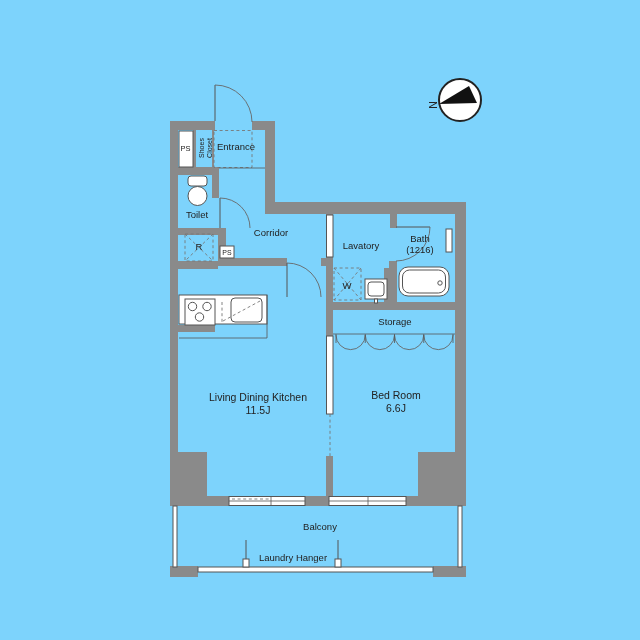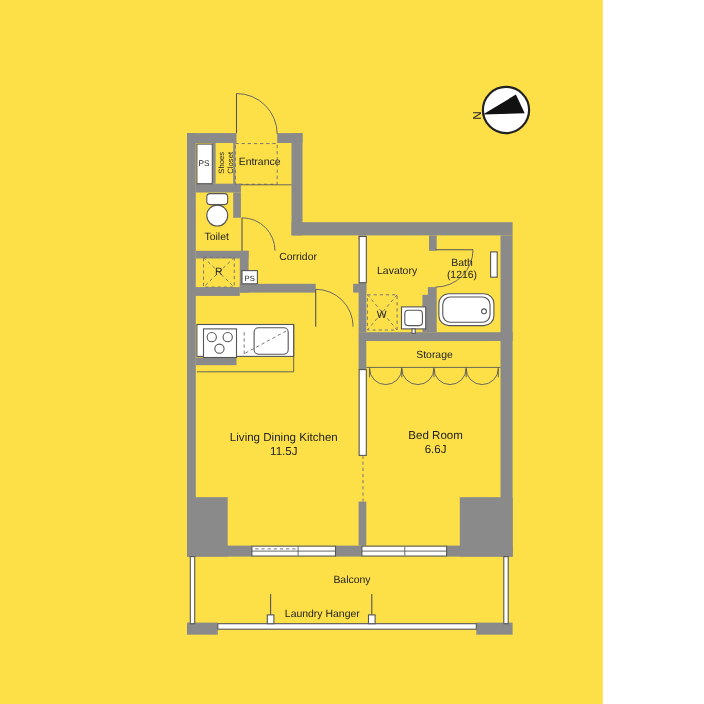--- a/index.html
+++ b/index.html
@@ -1,16 +1,16 @@
 <!DOCTYPE html>
 <html style="--wall: #8a8a8a; --line: #555555; --text: #222222;"><head>
 <meta charset="utf-8">
 <style>
   html,body{margin:0;padding:0;background:#ffffff;}
-  .stage{width:548px;height:640px;position:relative;background:#fde047;overflow:hidden;text-align:right;}
+  .stage{width:640px;height:640px;position:relative;background:#7dd3fc;overflow:hidden;text-align:right;}
   svg{display:block;}
   svg text{
     font-family:"Liberation Sans","DejaVu Sans",sans-serif;
     fill:var(--text,#222222);
     font-size:9.5px;
     text-anchor:middle;
   }
   svg text.big{font-size:10.5px;}
   svg text.small{font-size:7px;}
   svg text.tiny{font-size:7.5px;}

